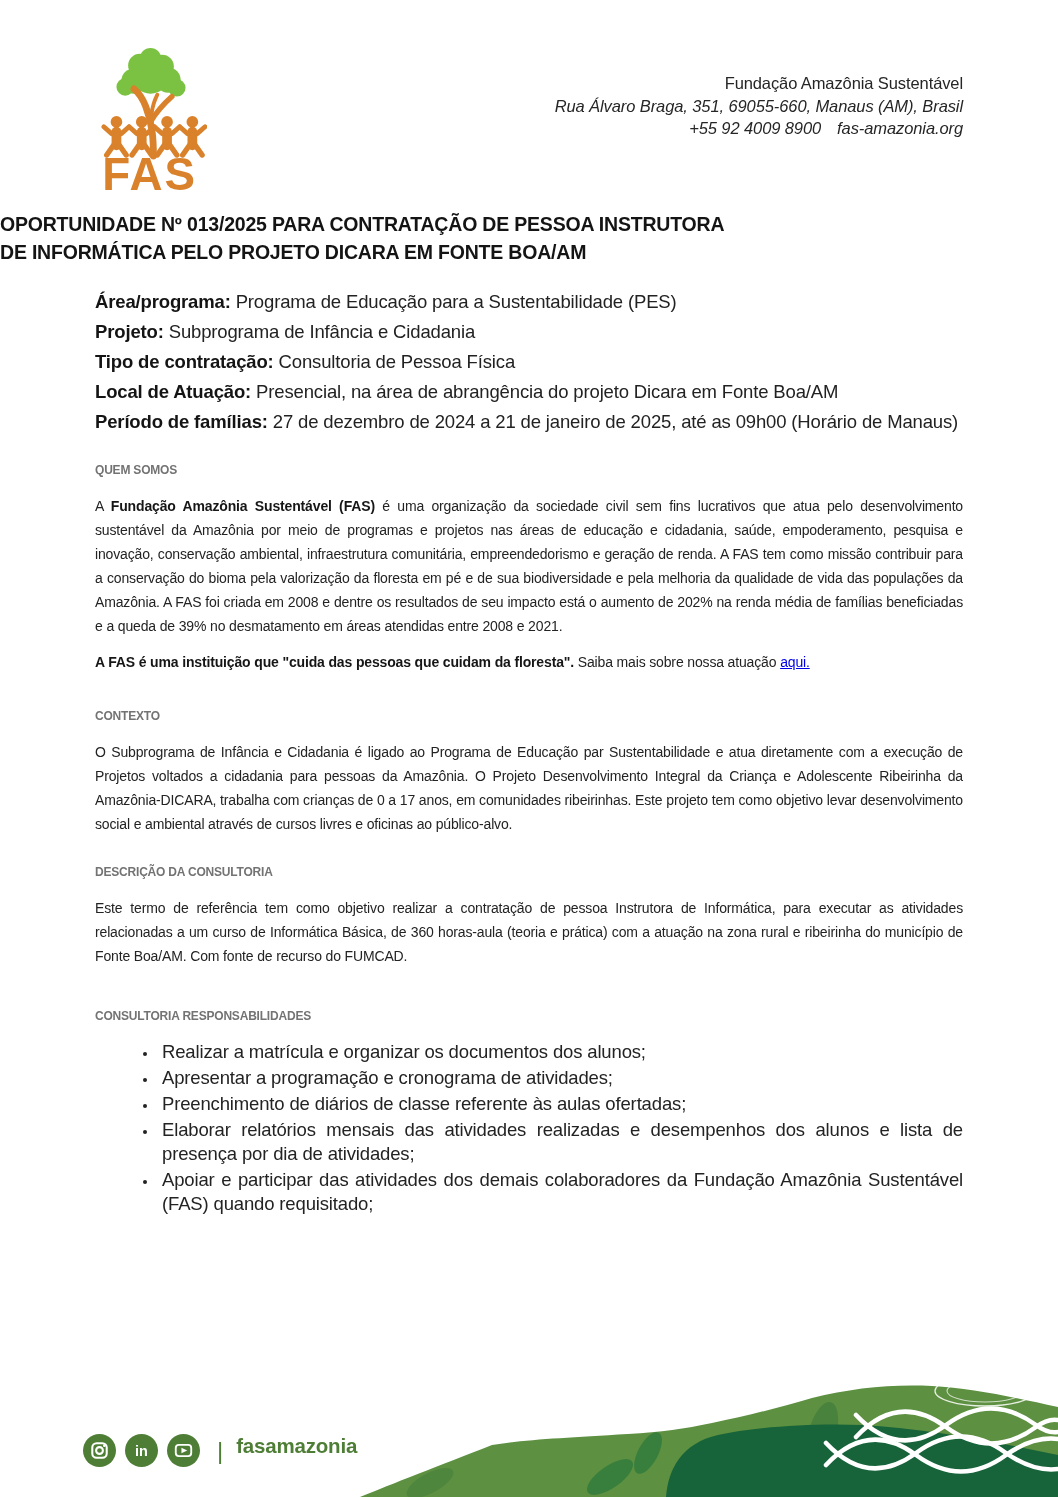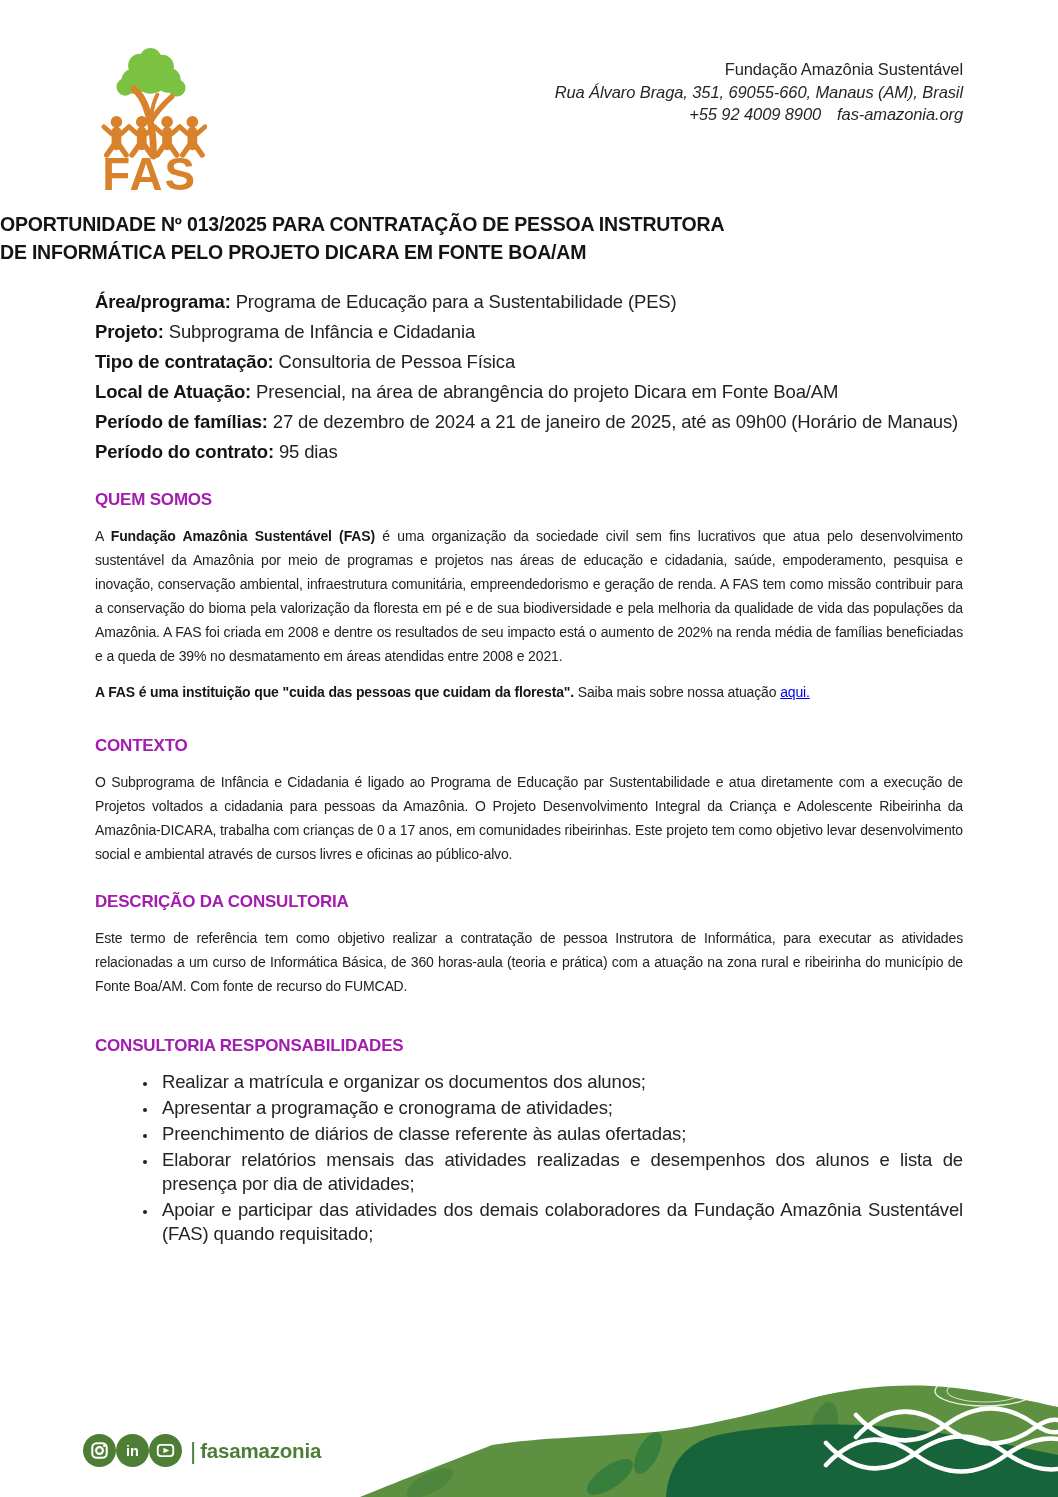--- a/index.html
+++ b/index.html
@@ -6,52 +6,52 @@
   .page {
     position:relative; width:1058px; height:1497px; background:#ffffff;
     font-family:"Liberation Sans", sans-serif; color:#222222;
     overflow:hidden; margin:0 auto;
   }
   
   .header { display:flex; justify-content:space-between; align-items:flex-start;
             padding:46px 95px 0 95px; }
   .logo { width:112px; }
   .contact { text-align:right; font-size:16.5px; line-height:22.5px; color:#262626;
-             margin-top:12px; letter-spacing:-0.1px; }
+             margin-top:26px; letter-spacing:-0.1px; }
   .contact .org { font-style:normal; }
   .contact .it { font-style:italic;text-align:right; }
   .contact .gap { display:inline-block; width:16px; }
   
   .title { margin-top:14px; font-weight:bold; font-size:19.5px;
            line-height:28px; color:#141414; letter-spacing:-0.2px; }
   
   .fields { margin:24px 95px 12px 95px; font-size:18.5px; line-height:24px;
             text-align:justify; letter-spacing:-0.15px; }
   .field { margin-bottom:6px; }
   .field b { color:#141414; }
   
-  .sec-h { margin:24px 95px 12px 95px; font-weight:bold; font-size:17px;
-           line-height:24px; color:#a21caf; letter-spacing:-0.2px; }
+  .sec-h { margin:24px 95px 12px 95px; font-weight:bold; font-size:12px;
+           line-height:24px; color:#737373; letter-spacing:-0.2px; }
   .sec-h.ctx { margin-top:30px; }
   .sec-h.resp { margin-top:36px; }
   .para { margin:0 95px; font-size:14px; line-height:24px; text-align:justify;
           letter-spacing:-0.15px; color:#232323; }
   .para.mt { margin-top:12px; }
   .para b { color:#161616; }
   a.doc-link { color:#0000e8; text-decoration:underline; font-weight:normal; }
   
   ul.resp-list { margin:12px 95px 0 95px; padding-left:63px; font-size:18.5px;
                  line-height:24px; text-align:justify; letter-spacing:-0.15px;
                  color:#232323; }
   ul.resp-list li { margin-bottom:2px; padding-left:4px; }
   ul.resp-list li::marker { font-size:14px; }
   
   .wave { position:absolute; left:0; bottom:0; width:1058px; height:120px; display:block; }
   .social-bar { position:absolute; left:83px; bottom:30px; display:flex;
-                align-items:center; z-index:5; }
+                align-items:flex-start; gap:9px; z-index:5; }
   .social-bar svg { display:block; }
   .handle-sep { color:#4e7e36; font-size:24px; font-weight:normal; margin:0 4px 0 8px; line-height:33px; }
   .handle { color:#4e7e36; font-size:20.5px; font-weight:bold; letter-spacing:-0.2px; }
 </style>
 </head>
 <body>
 
 <div class="page">
 
   <div class="header">
@@ -123,21 +123,20 @@
     <div>OPORTUNIDADE Nº 013/2025 PARA CONTRATAÇÃO DE PESSOA INSTRUTORA</div>
     <div>DE INFORMÁTICA PELO PROJETO DICARA EM FONTE BOA/AM</div>
   </div>
 
   <div class="fields">
     <div class="field"><b>Área/programa:</b> <span>Programa de Educação para a Sustentabilidade (PES)</span></div>
     <div class="field"><b>Projeto:</b> <span>Subprograma de Infância e Cidadania</span></div>
     <div class="field"><b>Tipo de contratação:</b> <span>Consultoria de Pessoa Física</span></div>
     <div class="field"><b>Local de Atuação:</b> <span>Presencial, na área de abrangência do projeto Dicara em Fonte Boa/AM</span></div>
     <div class="field"><b>Período de famílias:</b> <span>27 de dezembro de 2024 a 21 de janeiro de 2025, até as 09h00 (Horário de Manaus)</span></div>
-    <div class="field"><b>Período do contrato:</b> <span>95 dias</span></div>
   </div>
 
   <div class="sec-h">QUEM  SOMOS</div>
   <p class="para"><span>A </span><b>Fundação Amazônia Sustentável (FAS)</b><span> é uma organização da sociedade civil sem fins lucrativos que atua pelo desenvolvimento sustentável da Amazônia por meio de programas e projetos nas áreas de educação e cidadania, saúde, empoderamento, pesquisa e inovação, conservação ambiental, infraestrutura comunitária, empreendedorismo e geração de renda. A FAS tem como missão contribuir para a conservação do bioma pela valorização da floresta em pé e de sua biodiversidade e pela melhoria da qualidade de vida das populações da Amazônia. A FAS foi criada em 2008 e dentre os resultados de seu impacto está o aumento de 202% na renda média de famílias beneficiadas e a queda de 39% no desmatamento em áreas atendidas entre 2008 e 2021.</span></p>
   <p class="para mt"><b>A FAS é uma instituição que "cuida das pessoas que cuidam da floresta".</b><span> Saiba mais sobre nossa atuação </span><a href="#" class="doc-link">aqui.</a></p>
 
   <div class="sec-h ctx">CONTEXTO</div>
   <p class="para">O Subprograma de Infância e Cidadania é ligado ao Programa de Educação par Sustentabilidade e atua diretamente com a execução de Projetos voltados a cidadania para pessoas da Amazônia. O Projeto Desenvolvimento Integral da Criança e Adolescente Ribeirinha da Amazônia-DICARA, trabalha com crianças de 0 a 17 anos, em comunidades ribeirinhas. Este projeto tem como objetivo levar desenvolvimento social e ambiental através de cursos livres e oficinas ao público-alvo.</p>
 
   <div class="sec-h">DESCRIÇÃO DA CONSULTORIA</div>

